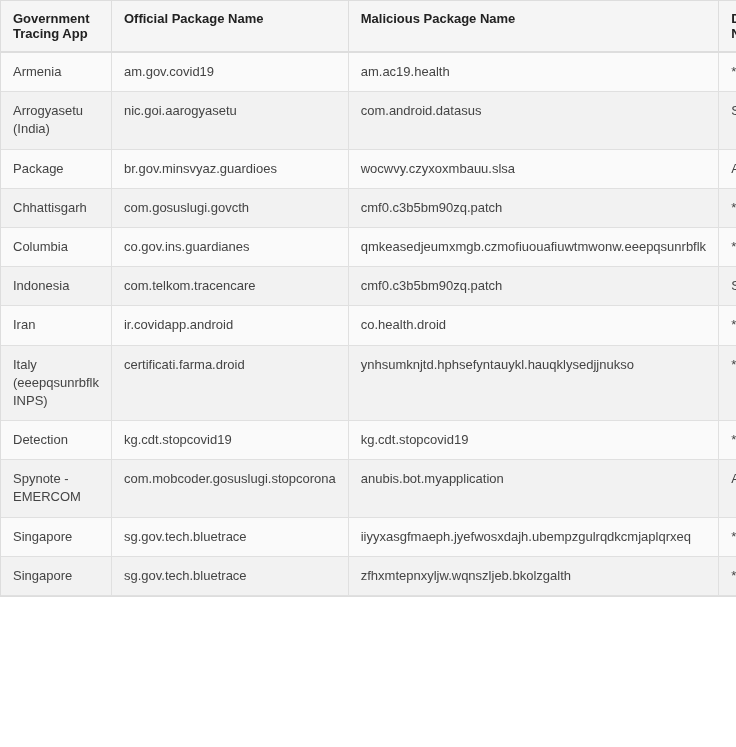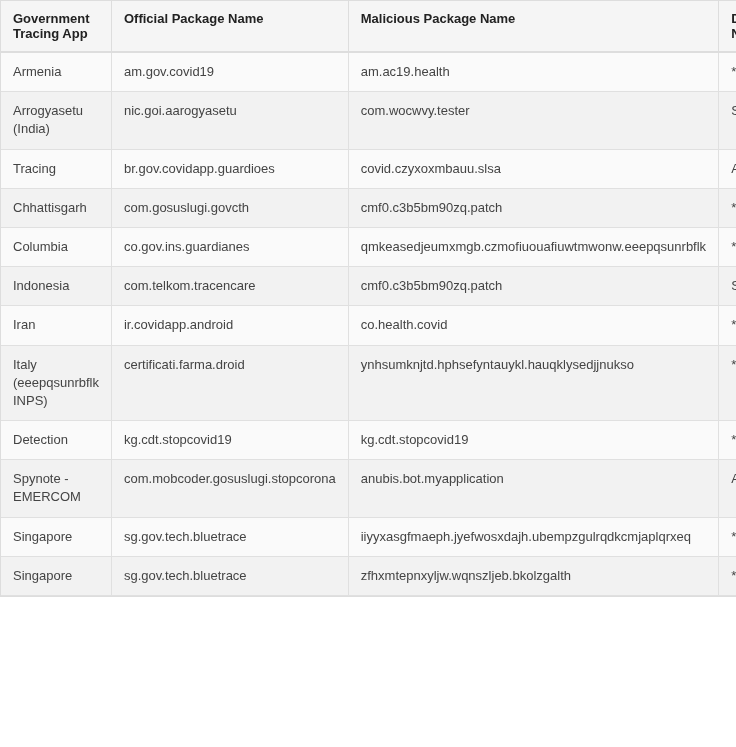--- a/index.html
+++ b/index.html
@@ -96,27 +96,27 @@
     <tbody id="table-body">
     <tr>
           <td>Armenia</td>
           <td>am.gov.covid19</td>
           <td>am.ac19.health</td>
           <td>*Trojan</td>
         </tr>
         <tr>
           <td>Arrogyasetu (India)</td>
           <td>nic.goi.aarogyasetu</td>
-          <td>com.wocwvy.tester</td>
+          <td>com.android.datasus</td>
           <td>Spynote</td>
         </tr>
         <tr>
-          <td>Tracing</td>
-          <td>br.gov.covidapp.guardioes</td>
-          <td>covid.czyxoxmbauu.slsa</td>
+          <td>Package</td>
+          <td>br.gov.minsvyaz.guardioes</td>
+          <td>wocwvy.czyxoxmbauu.slsa</td>
           <td>Anubis</td>
         </tr>
         <tr>
           <td>Chhattisgarh</td>
           <td>com.gosuslugi.govcth</td>
           <td>cmf0.c3b5bm90zq.patch</td>
           <td>*Trojan</td>
         </tr>
         <tr>
           <td>Columbia</td>
@@ -126,21 +126,21 @@
         </tr>
         <tr>
           <td>Indonesia</td>
           <td>com.telkom.tracencare</td>
           <td>cmf0.c3b5bm90zq.patch</td>
           <td>Spynote</td>
         </tr>
         <tr>
           <td>Iran</td>
           <td>ir.covidapp.android</td>
-          <td>co.health.covid</td>
+          <td>co.health.droid</td>
           <td>*Trojan</td>
         </tr>
         <tr>
           <td>Italy (eeepqsunrbflk INPS)</td>
           <td>certificati.farma.droid</td>
           <td>ynhsumknjtd.hphsefyntauykl.hauqklysedjjnukso</td>
           <td>*Trojan</td>
         </tr>
         <tr>
           <td>Detection</td>

